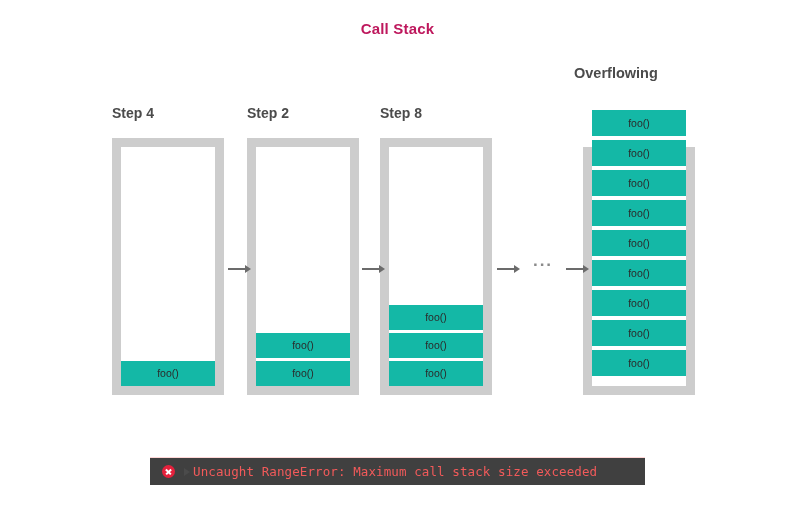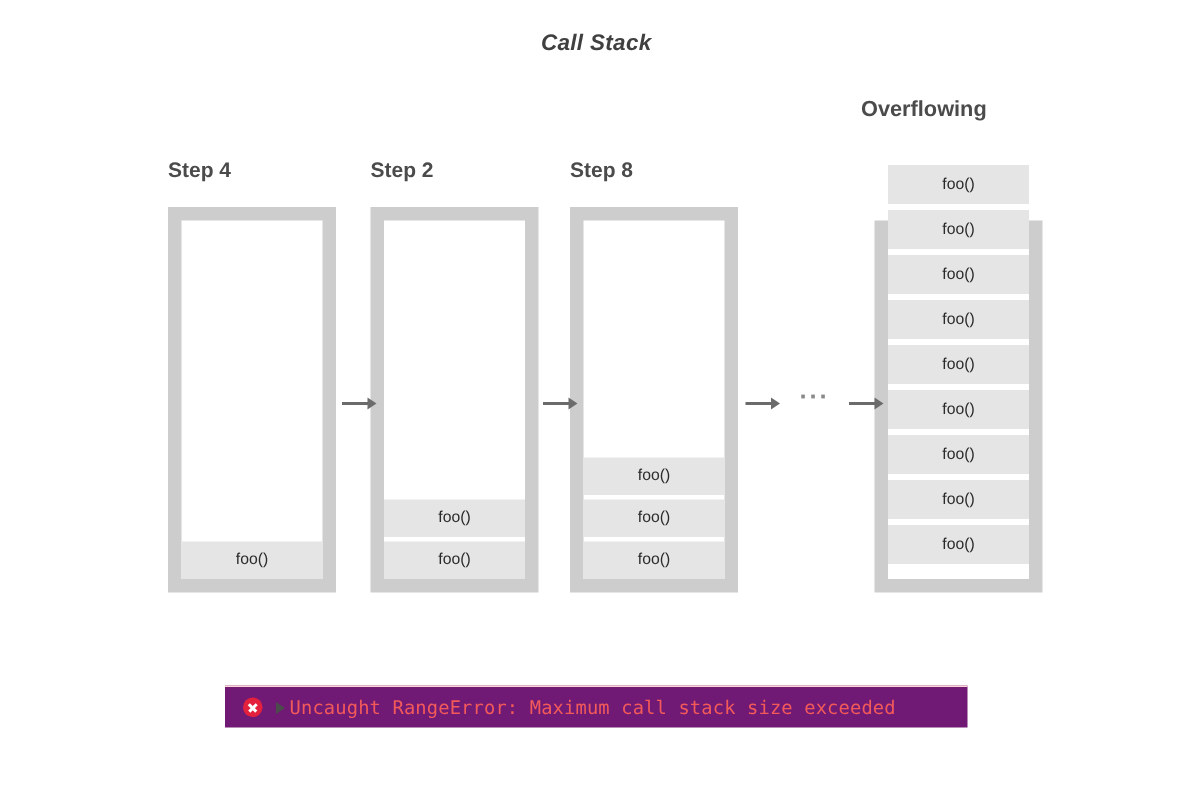--- a/index.html
+++ b/index.html
@@ -22,23 +22,22 @@
 
   
   .chart-title {
     position: absolute;
     top: 20px;
     left: 0;
     width: 795px;
     text-align: center;
     font-size: 15px;
     font-weight: 700;
-    color: #404040;
+    color: #be185d;
     letter-spacing: 0.2px;
-    font-style: italic;
   }
 
   
   .column {
     position: absolute;
     width: 112px;
   }
   .col-label {
     position: absolute;
     left: 0;
@@ -79,21 +78,21 @@
     box-sizing: border-box;
   }
 
   .frame-overflow {
     top: 147px;
     height: 248px;
   }
 
   
   .foo-block {
-    background: #e5e5e5;
+    background: #14b8a6;
     color: #2b2b2b;
     font-size: 10.5px;
     line-height: 1;
     height: 25px;
     display: flex;
     align-items: center;
     justify-content: center;
     margin-top: 3px;
     flex: 0 0 auto;
     box-sizing: border-box;
@@ -151,21 +150,21 @@
     font-weight: 700;
   }
 
   
   .console-bar {
     position: absolute;
     left: 150px;
     top: 457px;
     width: 495px;
     height: 28px;
-    background: #701a75;
+    background: #404040;
     border-top: 1px solid #ffd6d6;
     display: flex;
     align-items: center;
     padding-left: 12px;
     box-sizing: border-box;
   }
   .err-icon {
     width: 13px;
     height: 13px;
     border-radius: 50%;

